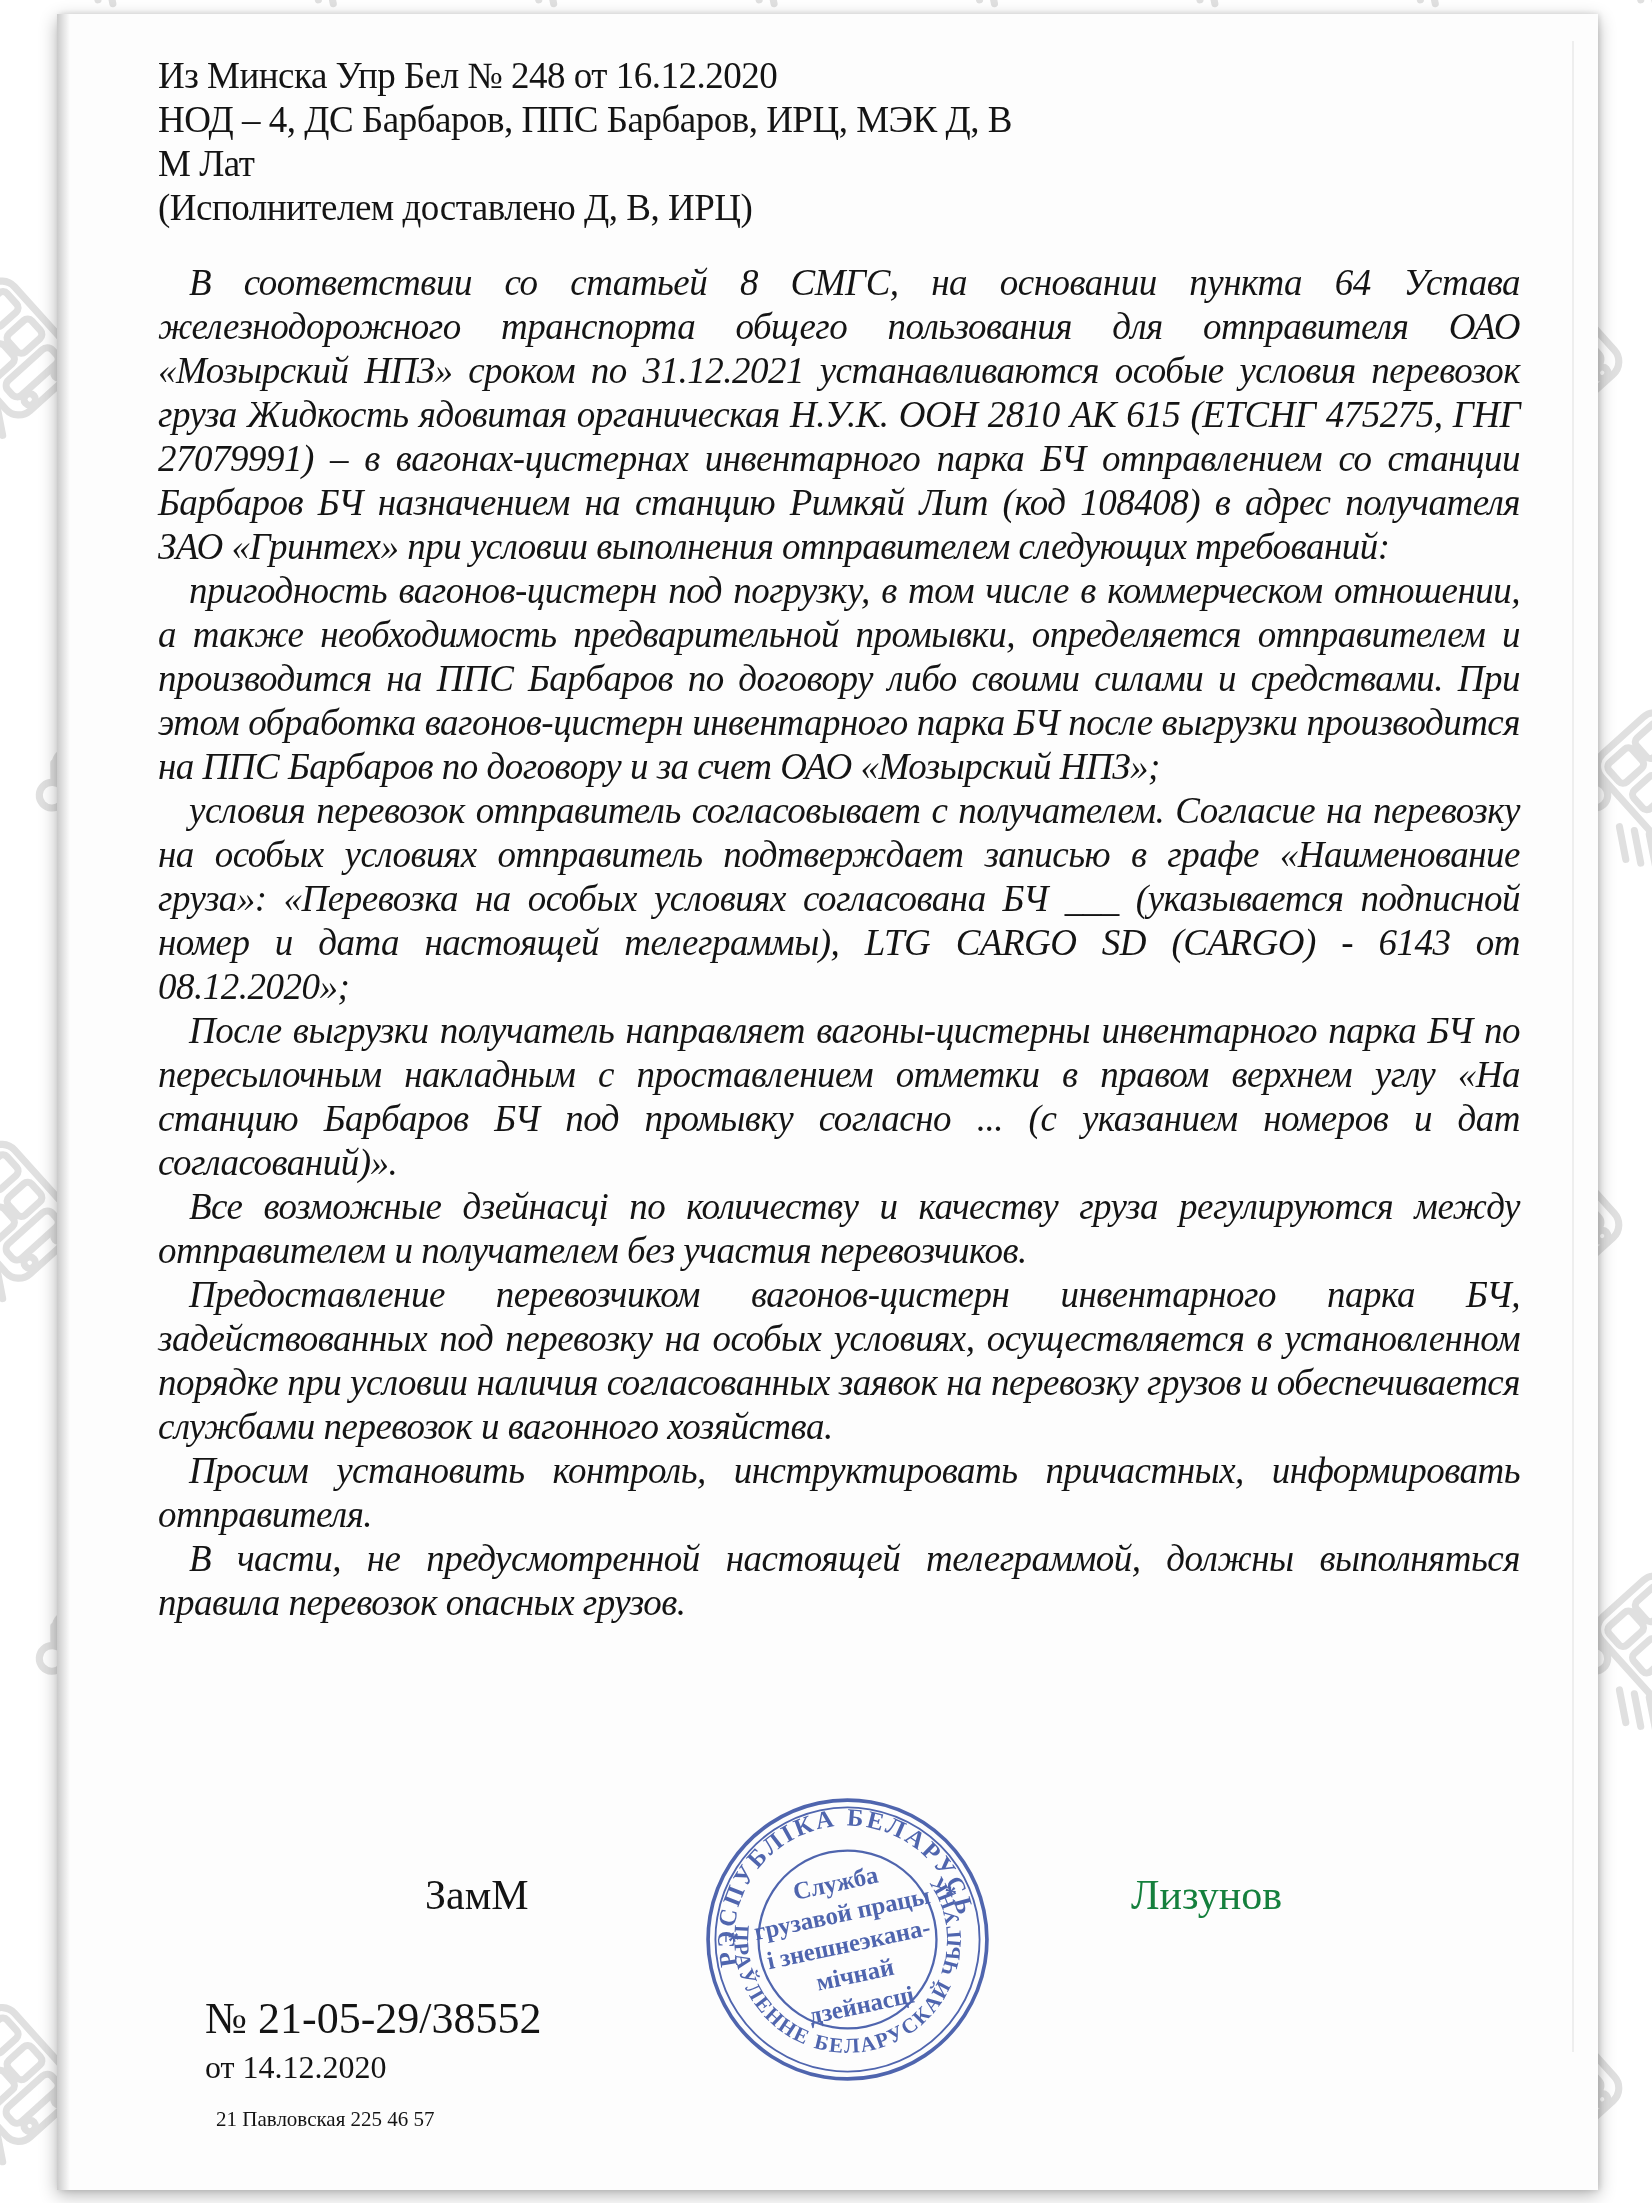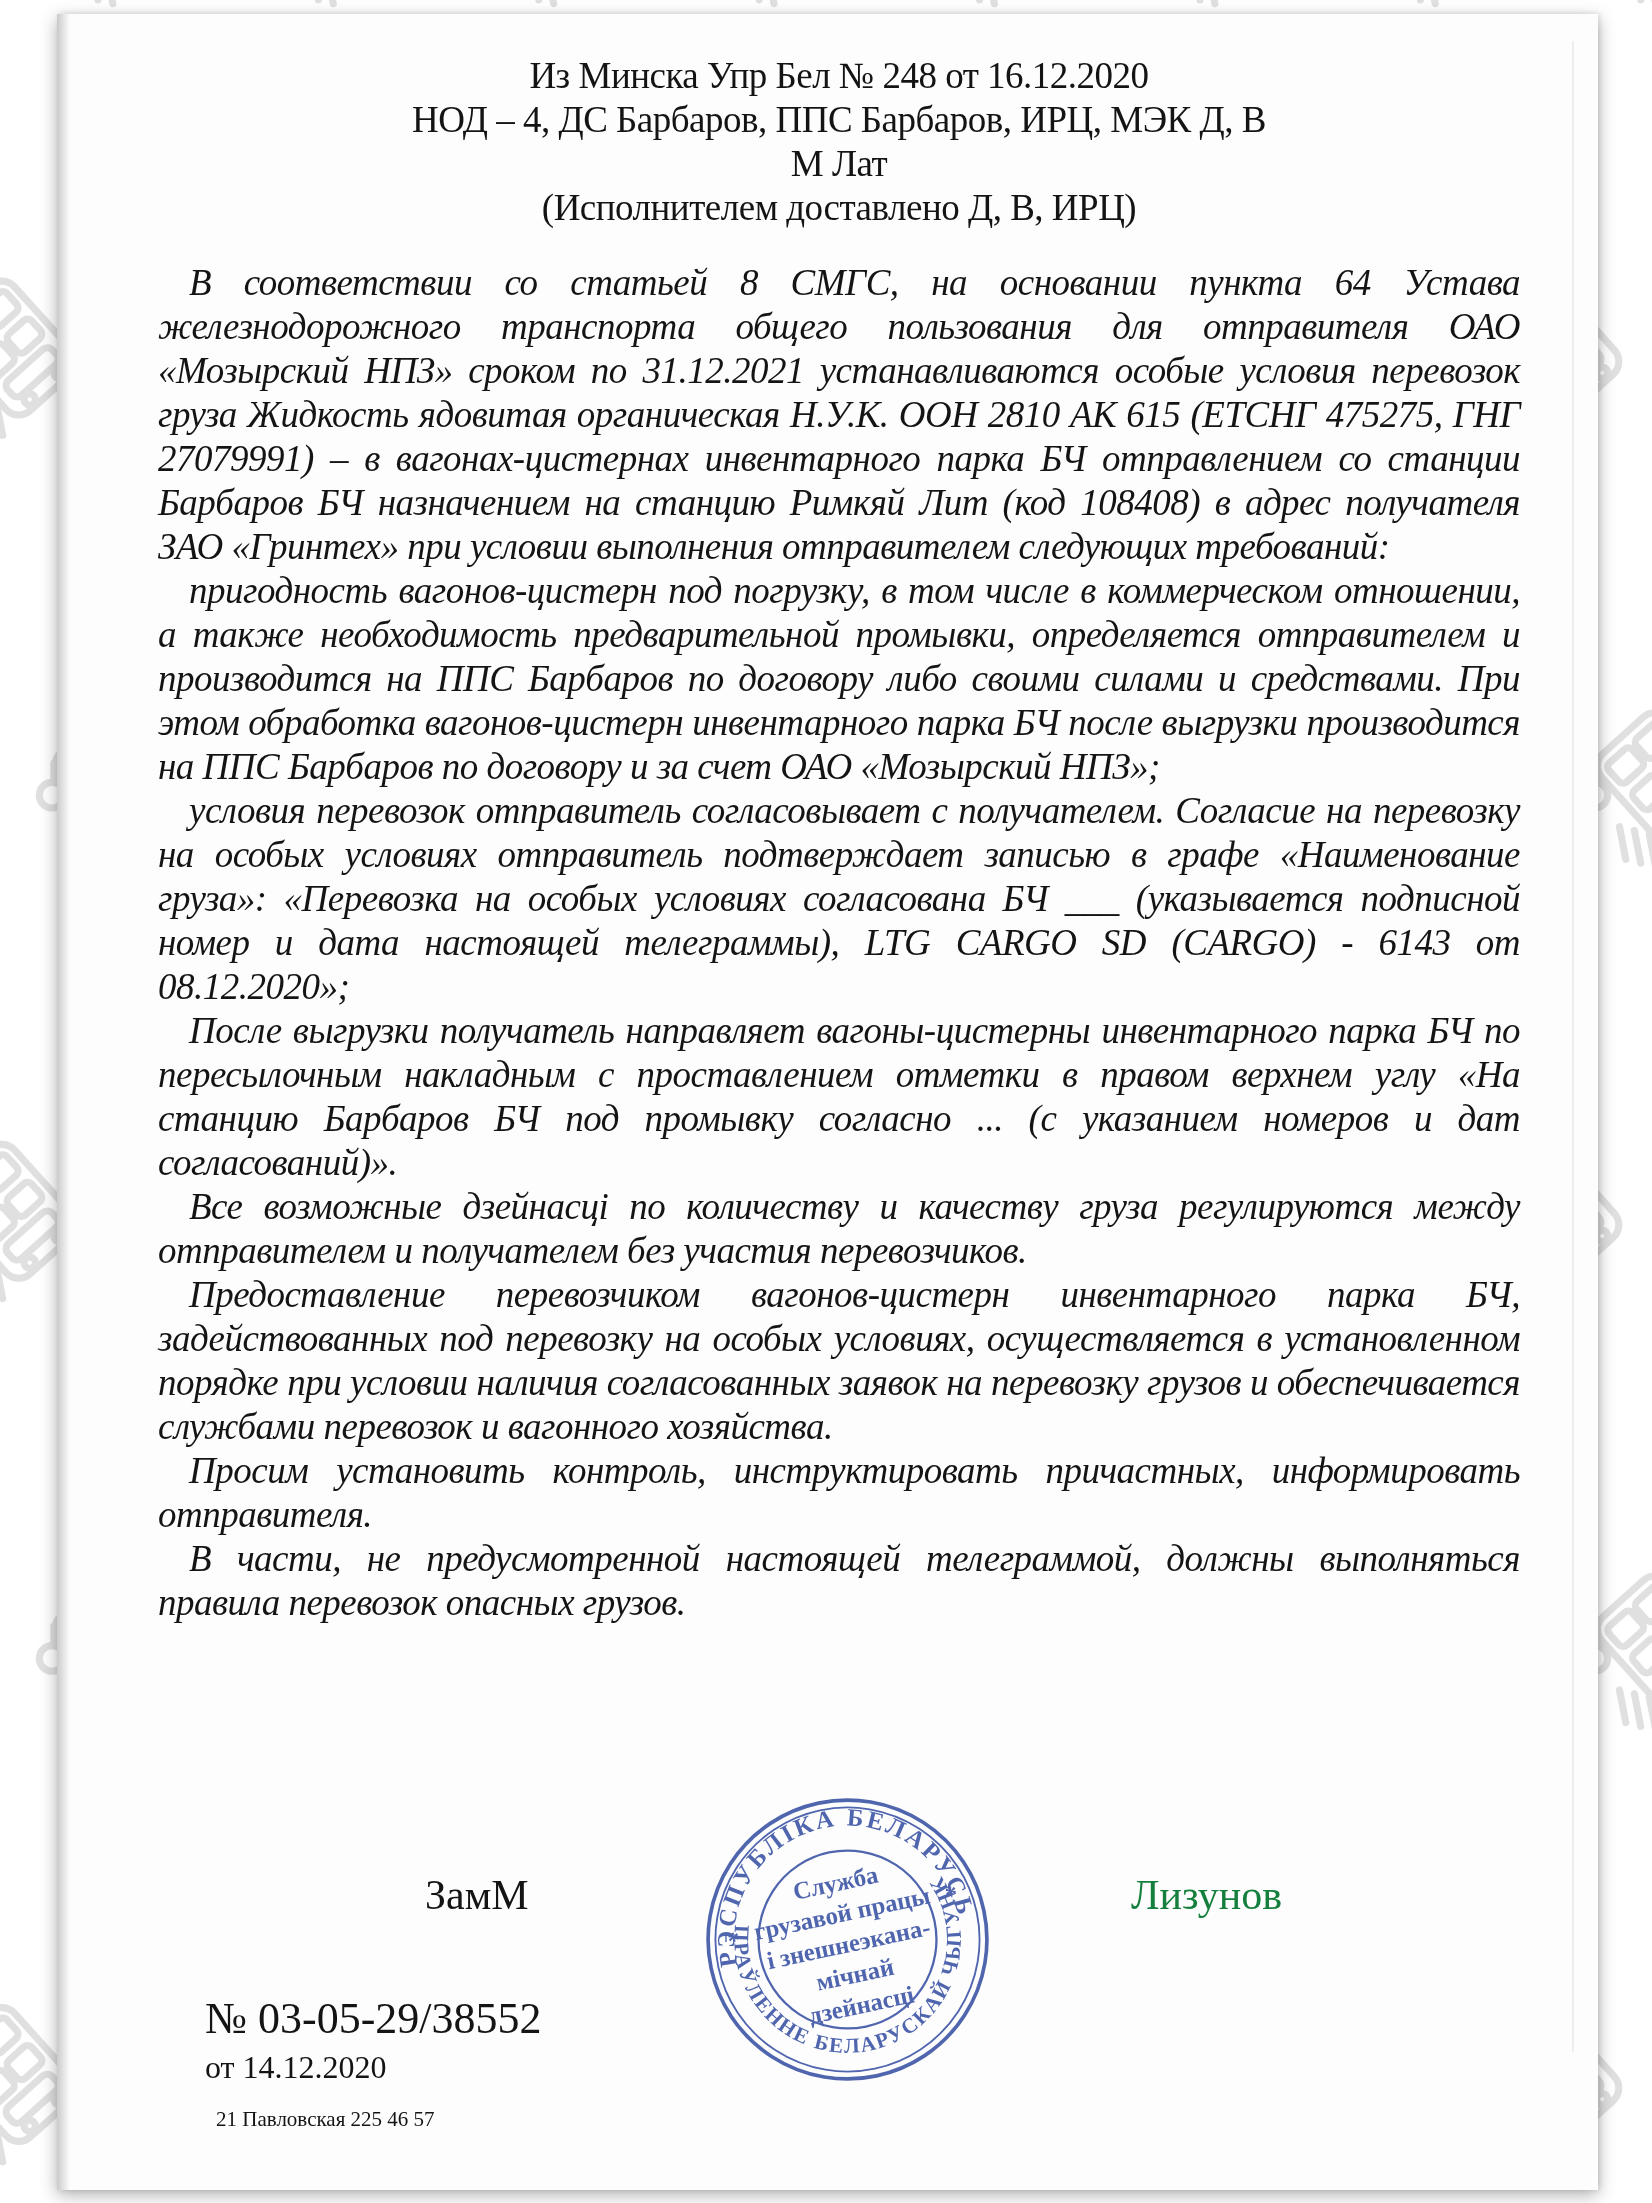--- a/index.html
+++ b/index.html
@@ -41,21 +41,21 @@
 
   .content {
     position: absolute;
     left: 101px; top: 40px;
     width: 1362px;
     color: #141414;
     font-size: 37px;
     line-height: 44px;
     letter-spacing: -0.5px;
   }
-  .hdr p { margin: 0; text-align: center; }
+  .hdr p { margin: 0; }
   .doc-body { margin-top: 31px; text-align: justify; }
   .doc-body p { margin: 0; text-indent: 31px; font-style: italic; }
 
   .sig-left  { position: absolute; left: 336px;  top: 1857px; font-size: 42px; color: #141414; margin-left: 32px; }
   .sig-right { position: absolute; left: 1074px; top: 1857px; font-size: 42px; color: #15803d; }
 
   .footer { position: absolute; left: 148px; top: 1980px; color: #141414; }
   .footer .num     { font-size: 44px; line-height: 50px; margin: 0; }
   .footer .date    { font-size: 32px; line-height: 46px; margin: 0; }
   .footer .contact { font-size: 21px; line-height: 37px; margin: 11px; }
@@ -215,19 +215,19 @@
         <text class="stamp-star" x="121" y="-16">*</text>
         <text class="stamp-center" x="0" y="-54">Служба</text>
         <text class="stamp-center" x="0" y="-20">грузавой працы</text>
         <text class="stamp-center" x="0" y="14">і знешнеэкана-</text>
         <text class="stamp-center" x="0" y="48">мічнай</text>
         <text class="stamp-center" x="0" y="82">дзейнасці</text>
       </g>
     </svg>
 
     <div class="footer">
-      <p class="num">№ 03-05-29/38552</p>
+      <p class="num">№ 21-05-29/38552</p>
       <p class="date">от 14.12.2020</p>
       <p class="contact">21 Павловская 225 46 57</p>
     </div>
   </div>
 </div>
 
 
 </body></html>

